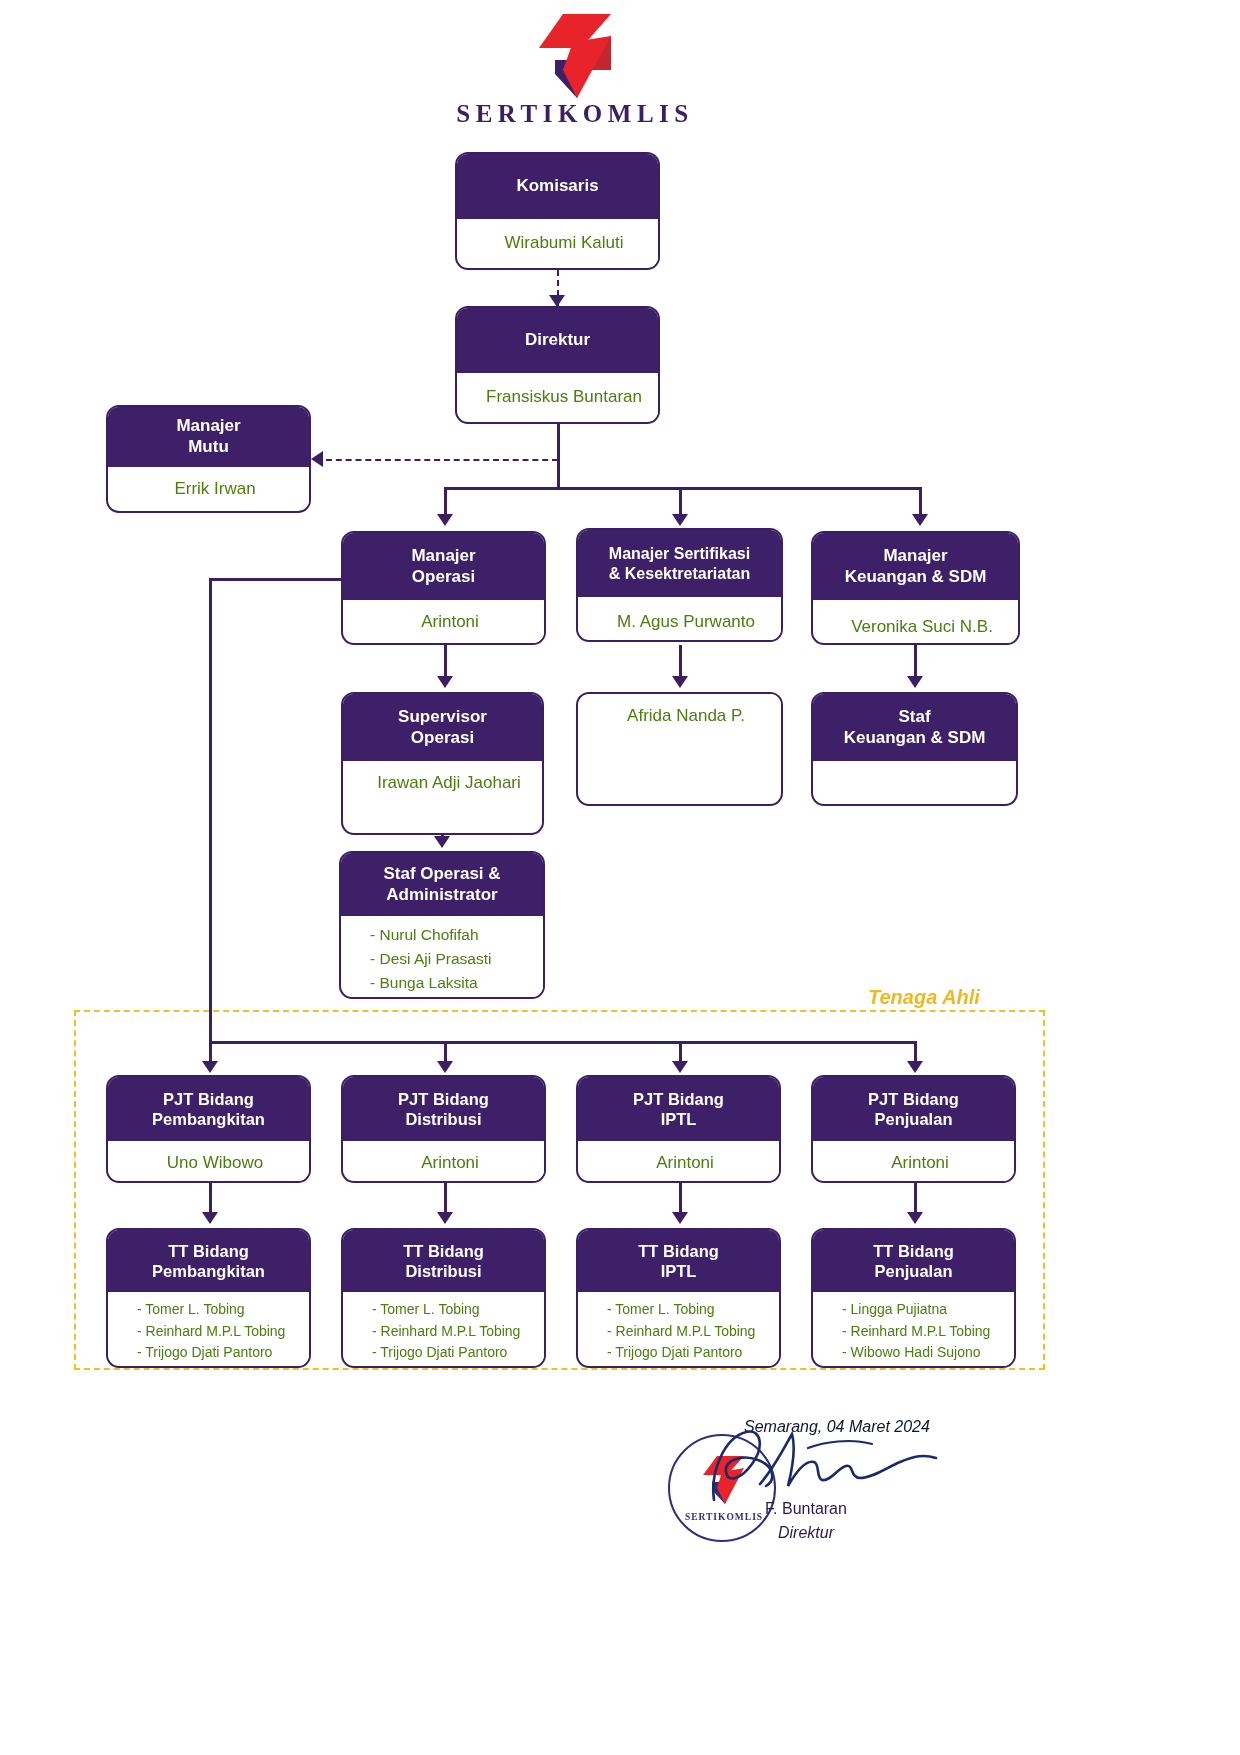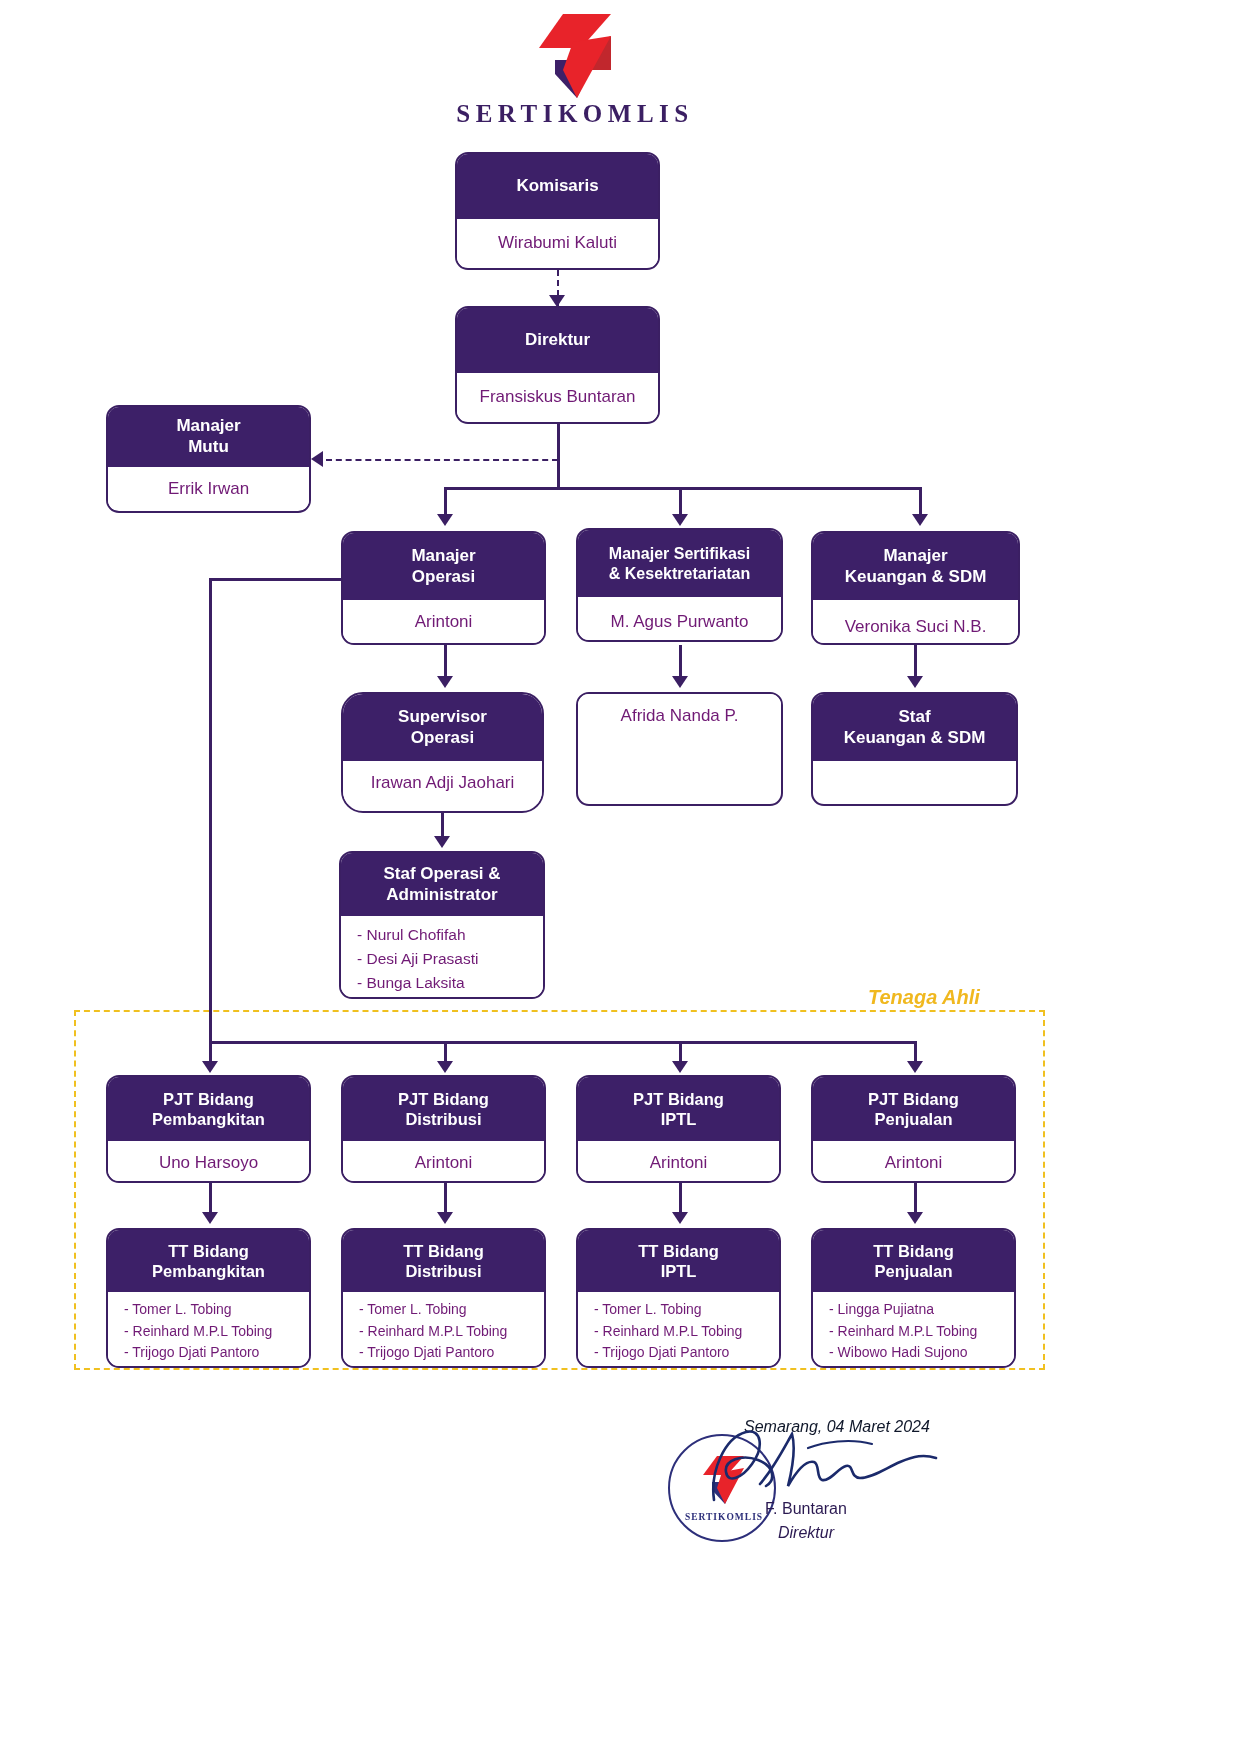--- a/index.html
+++ b/index.html
@@ -60,27 +60,28 @@
     font-weight: bold;
     text-align: center;
     display: flex;
     align-items: center;
     justify-content: center;
     line-height: 1.22;
     padding: 4px 6px;
   }
   .node .body {
     background: #ffffff;
-    color: #701a75;
+    color: #4d7c0f;
     text-align: center;
     display: flex;
     align-items: center;
     justify-content: center;
     line-height: 1.25;
     padding: 4px 6px;
+    margin-left: 13px;
   }
   .node .body.list {
     display: block;
     text-align: left;
     padding: 7px 6px 7px 16px;
   }
   .node .body.list .li {
     line-height: 1.55;
     white-space: nowrap;
   }
@@ -288,21 +289,21 @@
   </div>
 
   <div class="node" style="left:811px; top:531px; width:209px; height:114px;">
     <div class="hdr" style="height:67px; font-size:17px; flex-direction:column;">
       <span>Manajer</span>
       <span>Keuangan &amp; SDM</span>
     </div>
     <div class="body" style="height:54px; font-size:17px;">Veronika Suci N.B.</div>
   </div>
 
-  <div class="node" style="left:341px; top:692px; width:203px; height:121px;border-radius:22px;">
+  <div class="node" style="left:341px; top:692px; width:203px; height:143px;">
     <div class="hdr" style="height:67px; font-size:17px; flex-direction:column;">
       <span>Supervisor</span>
       <span>Operasi</span>
     </div>
     <div class="body" style="height:43px; font-size:17px;">Irawan Adji Jaohari</div>
   </div>
 
   <div class="node" style="left:576px; top:692px; width:207px; height:114px;">
     <div class="body" style="height:43px; font-size:17px;">Afrida Nanda P.</div>
   </div>
@@ -324,21 +325,21 @@
       <div class="li">-  Desi Aji Prasasti</div>
       <div class="li">-  Bunga Laksita</div>
     </div>
   </div>
 
   <div class="node" style="left:106px; top:1075px; width:205px; height:108px;">
     <div class="hdr" style="height:64px; font-size:16.5px; flex-direction:column;">
       <span>PJT Bidang</span>
       <span>Pembangkitan</span>
     </div>
-    <div class="body" style="height:43px; font-size:17px;">Uno Harsoyo</div>
+    <div class="body" style="height:43px; font-size:17px;">Uno Wibowo</div>
   </div>
 
   <div class="node" style="left:341px; top:1075px; width:205px; height:108px;">
     <div class="hdr" style="height:64px; font-size:16.5px; flex-direction:column;">
       <span>PJT Bidang</span>
       <span>Distribusi</span>
     </div>
     <div class="body" style="height:43px; font-size:17px;">Arintoni</div>
   </div>
 

